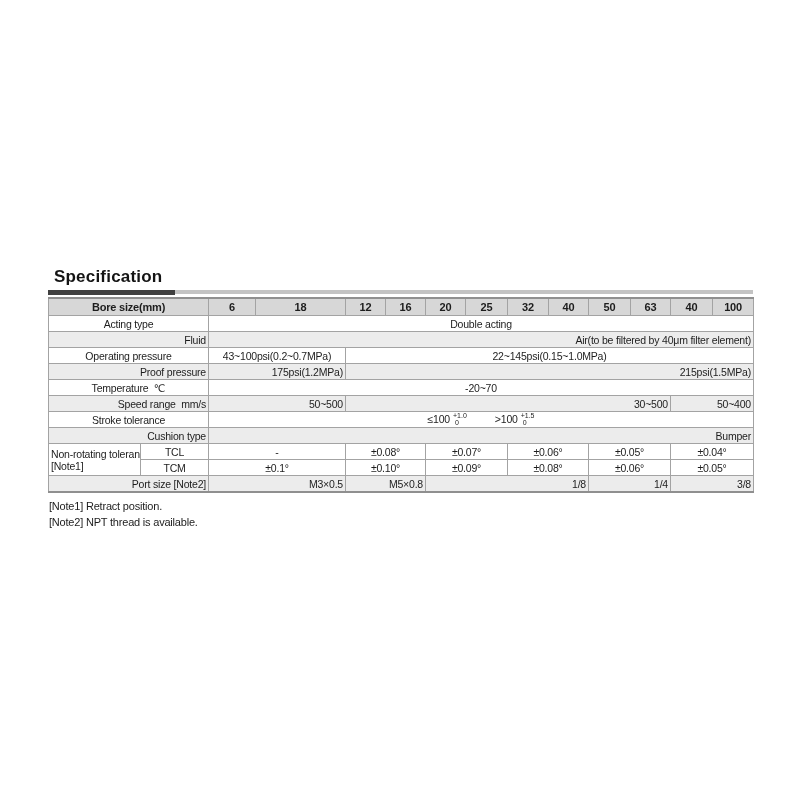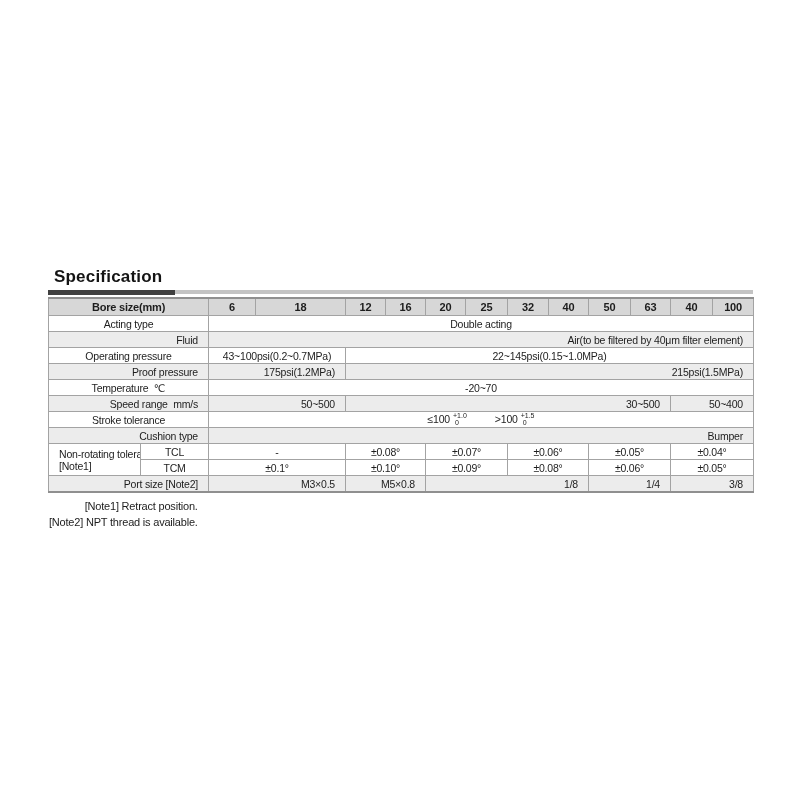--- a/index.html
+++ b/index.html
@@ -26,21 +26,21 @@
   .rule{position:absolute;left:48px;top:290px;width:705px;height:4px;background:var(--rule-light);}
   .rule-dark{position:absolute;left:0;top:0;width:127px;height:5px;background:var(--rule-dark);}
   table.spec{
     position:absolute;left:48px;top:297px;width:705px;
     border-collapse:collapse;table-layout:fixed;
     font-size:10.5px;letter-spacing:-0.2px;color:#1d1d1d;
   }
   table.spec td{
     border:1px solid var(--border);
     text-align:center;vertical-align:middle;
-    padding:0 10px;height:15px;overflow:hidden;white-space:nowrap;
+    padding:0 2px;height:15px;overflow:hidden;white-space:nowrap;
     background:#ffffff;
   }
   tr.head td{
     background:var(--header-bg);
     font-weight:bold;font-size:11px;height:16px;
     border-top:2px solid var(--border-strong);
   }
   tr.stripe td{background:var(--stripe-bg);text-align:right;}
   tbody tr:last-child td{border-bottom:2px solid var(--border-strong);}
   td.label{text-align:left;padding-left:5px;}
@@ -49,21 +49,21 @@
   td.lines span{display:block;text-align:left;line-height:12px;}
   .tolpart{display:inline-flex;align-items:flex-start;}
   .tolpart + .tolpart{margin-left:28px;}
   .stk{
     display:inline-flex;flex-direction:column;align-items:flex-start;
     font-size:7px;line-height:6.5px;letter-spacing:0;
     margin-left:3px;text-align:left;
   }
   .stk .sub{padding-left:2px;}
   .notes{position:absolute;left:49px;top:498px;font-size:11px;letter-spacing:-0.2px;color:#1d1d1d;}
-  .notes .note-line{line-height:16px;text-align:right;}
+  .notes .note-line{line-height:16px;}
 </style>
 </head>
 <body>
 
 <div class="page">
 
   <h1 class="title">Specification</h1>
 
   <div class="rule">
     <div class="rule-dark"></div>

